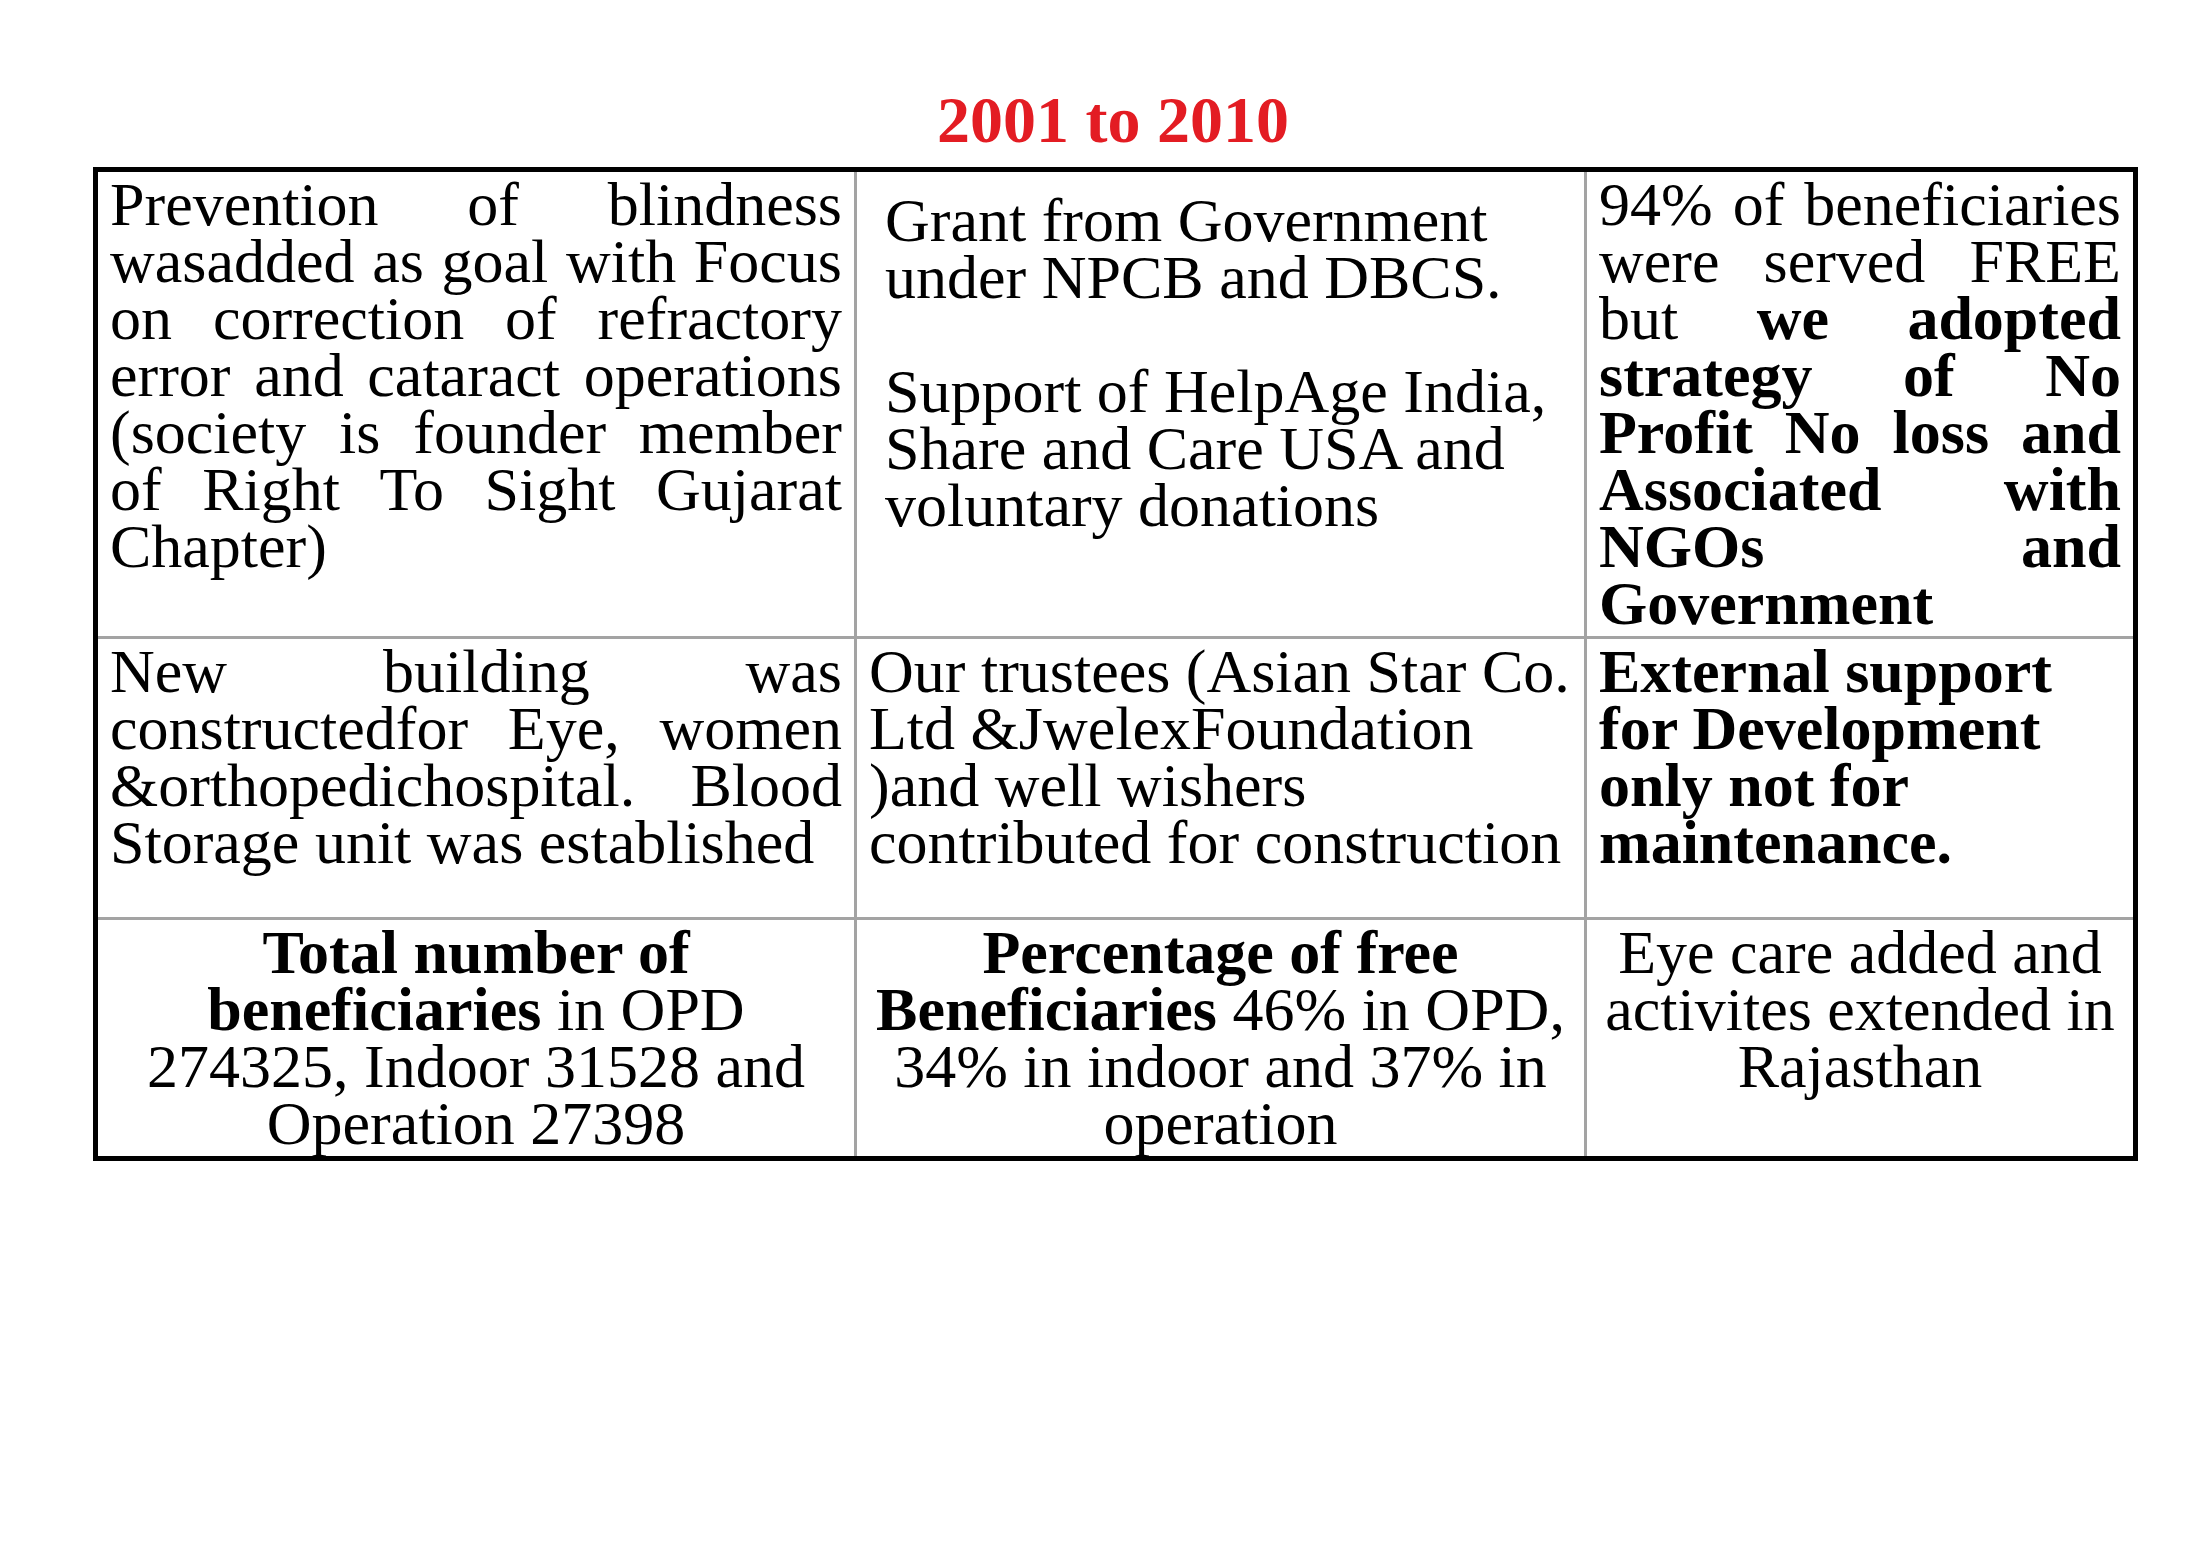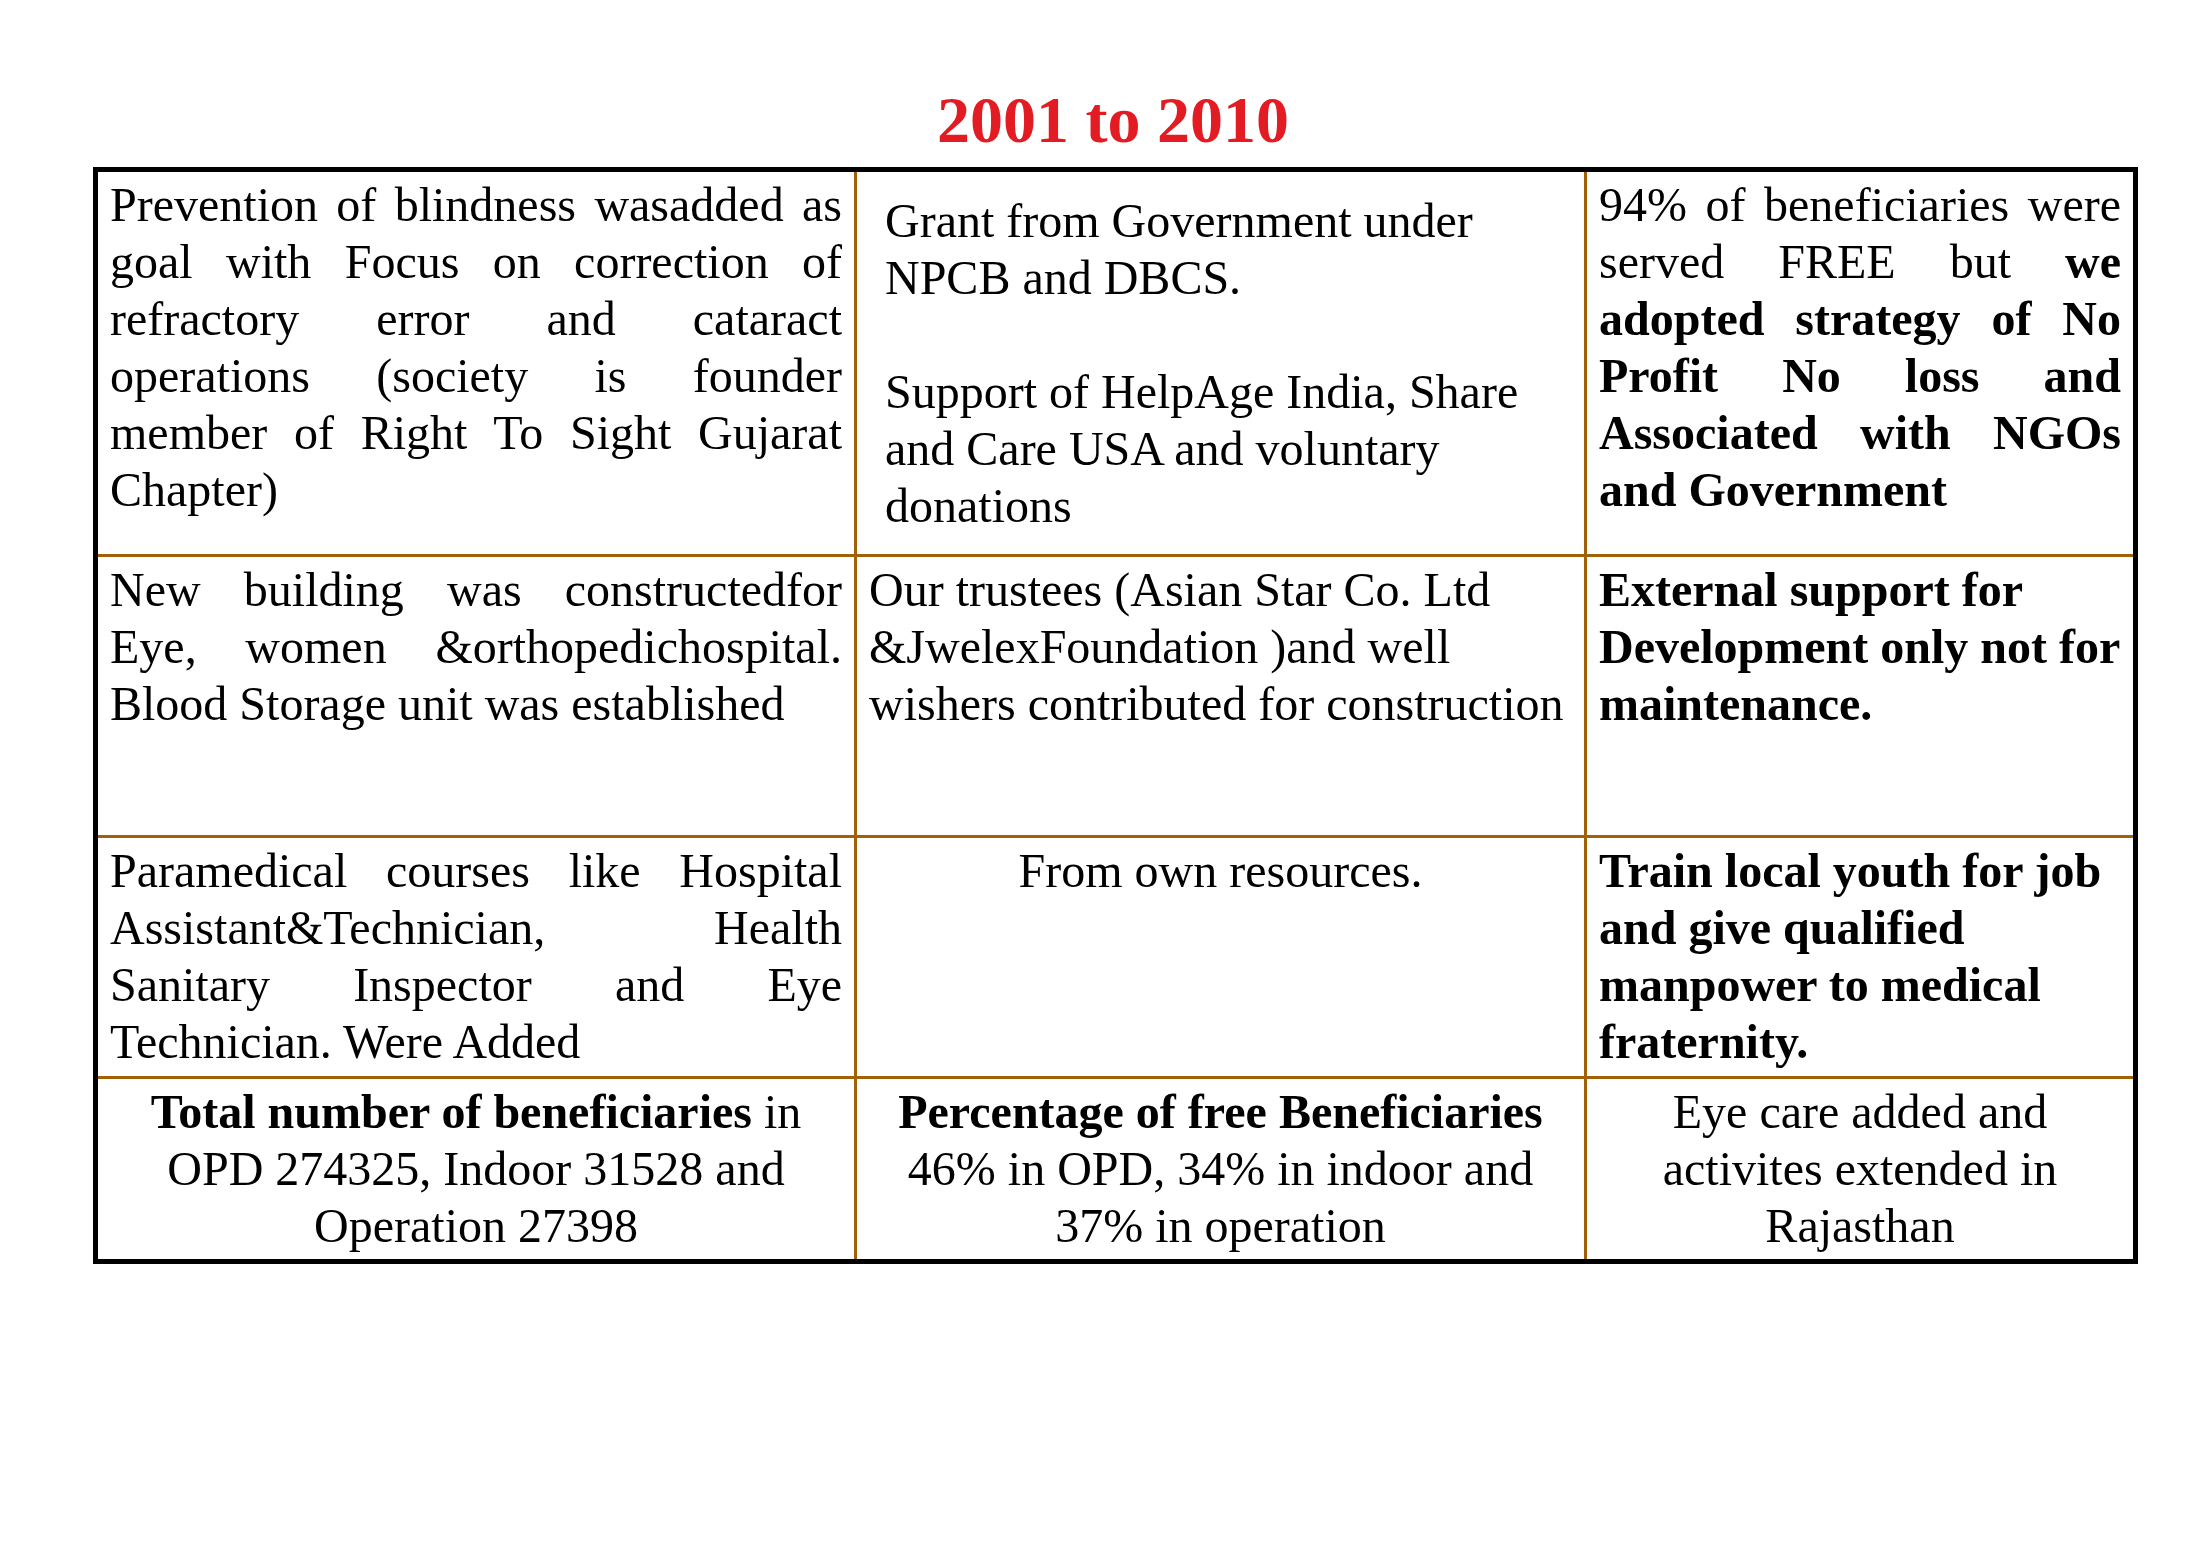--- a/index.html
+++ b/index.html
@@ -11,24 +11,24 @@
   .page-title{
     position:absolute;left:93px;top:84px;width:2040px;
     text-align:center;font-weight:bold;font-size:66px;line-height:72px;
   }
   table.decade{
     position:absolute;left:93px;top:167px;width:2040px;
     border-collapse:collapse;table-layout:fixed;
     border:5px solid #000;
   }
   td.cell{
-    border:3px solid #a16207;
+    border:3px solid #a3a3a3;
     padding:4px 12px;
     vertical-align:top;
-    font-size:48px;line-height:57px;
+    font-size:62px;line-height:57px;
     overflow:hidden;
   }
   .justify{text-align:justify;}
   .center{text-align:center;}
   .left{text-align:left;}
   .vmid{vertical-align:middle;}
   .bold{font-weight:bold;margin-top:8px;}
   p.para{margin:16px;}
   p.para.gap{margin-bottom:57px;}
   .narrow{max-width:640px;margin:0 auto;}
@@ -55,25 +55,20 @@
         <span>94% of beneficiaries were served FREE but </span><span class="bold">we adopted strategy of No Profit No loss and Associated with NGOs and Government</span>
       </td>
     </tr>
 
     <tr>
       <td class="cell justify" style="height:270px">New building was constructedfor Eye, women &amp;orthopedichospital. Blood Storage unit was established</td>
       <td class="cell left">Our trustees (Asian Star Co. Ltd &amp;JwelexFoundation )and well wishers contributed for construction</td>
       <td class="cell left vmid bold">External support for Development only  not for maintenance.</td>
     </tr>
 
-    <tr>
-      <td class="cell justify" style="height:230px">Paramedical courses like Hospital Assistant&amp;Technician, Health Sanitary Inspector and Eye Technician. Were Added</td>
-      <td class="cell center vmid">From own resources.</td>
-      <td class="cell left bold">Train local youth for job and give  qualified manpower to medical fraternity.</td>
-    </tr>
 
 
 
     <tr>
       <td class="cell center vmid" style="height:172px">
         <span class="bold">Total number of beneficiaries</span><span> in OPD 274325, Indoor 31528 and Operation 27398</span>
       </td>
       <td class="cell center vmid">
         <span class="bold">Percentage of free Beneficiaries</span><span> 46% in OPD, 34% in  indoor and 37% in operation</span>
       </td>

